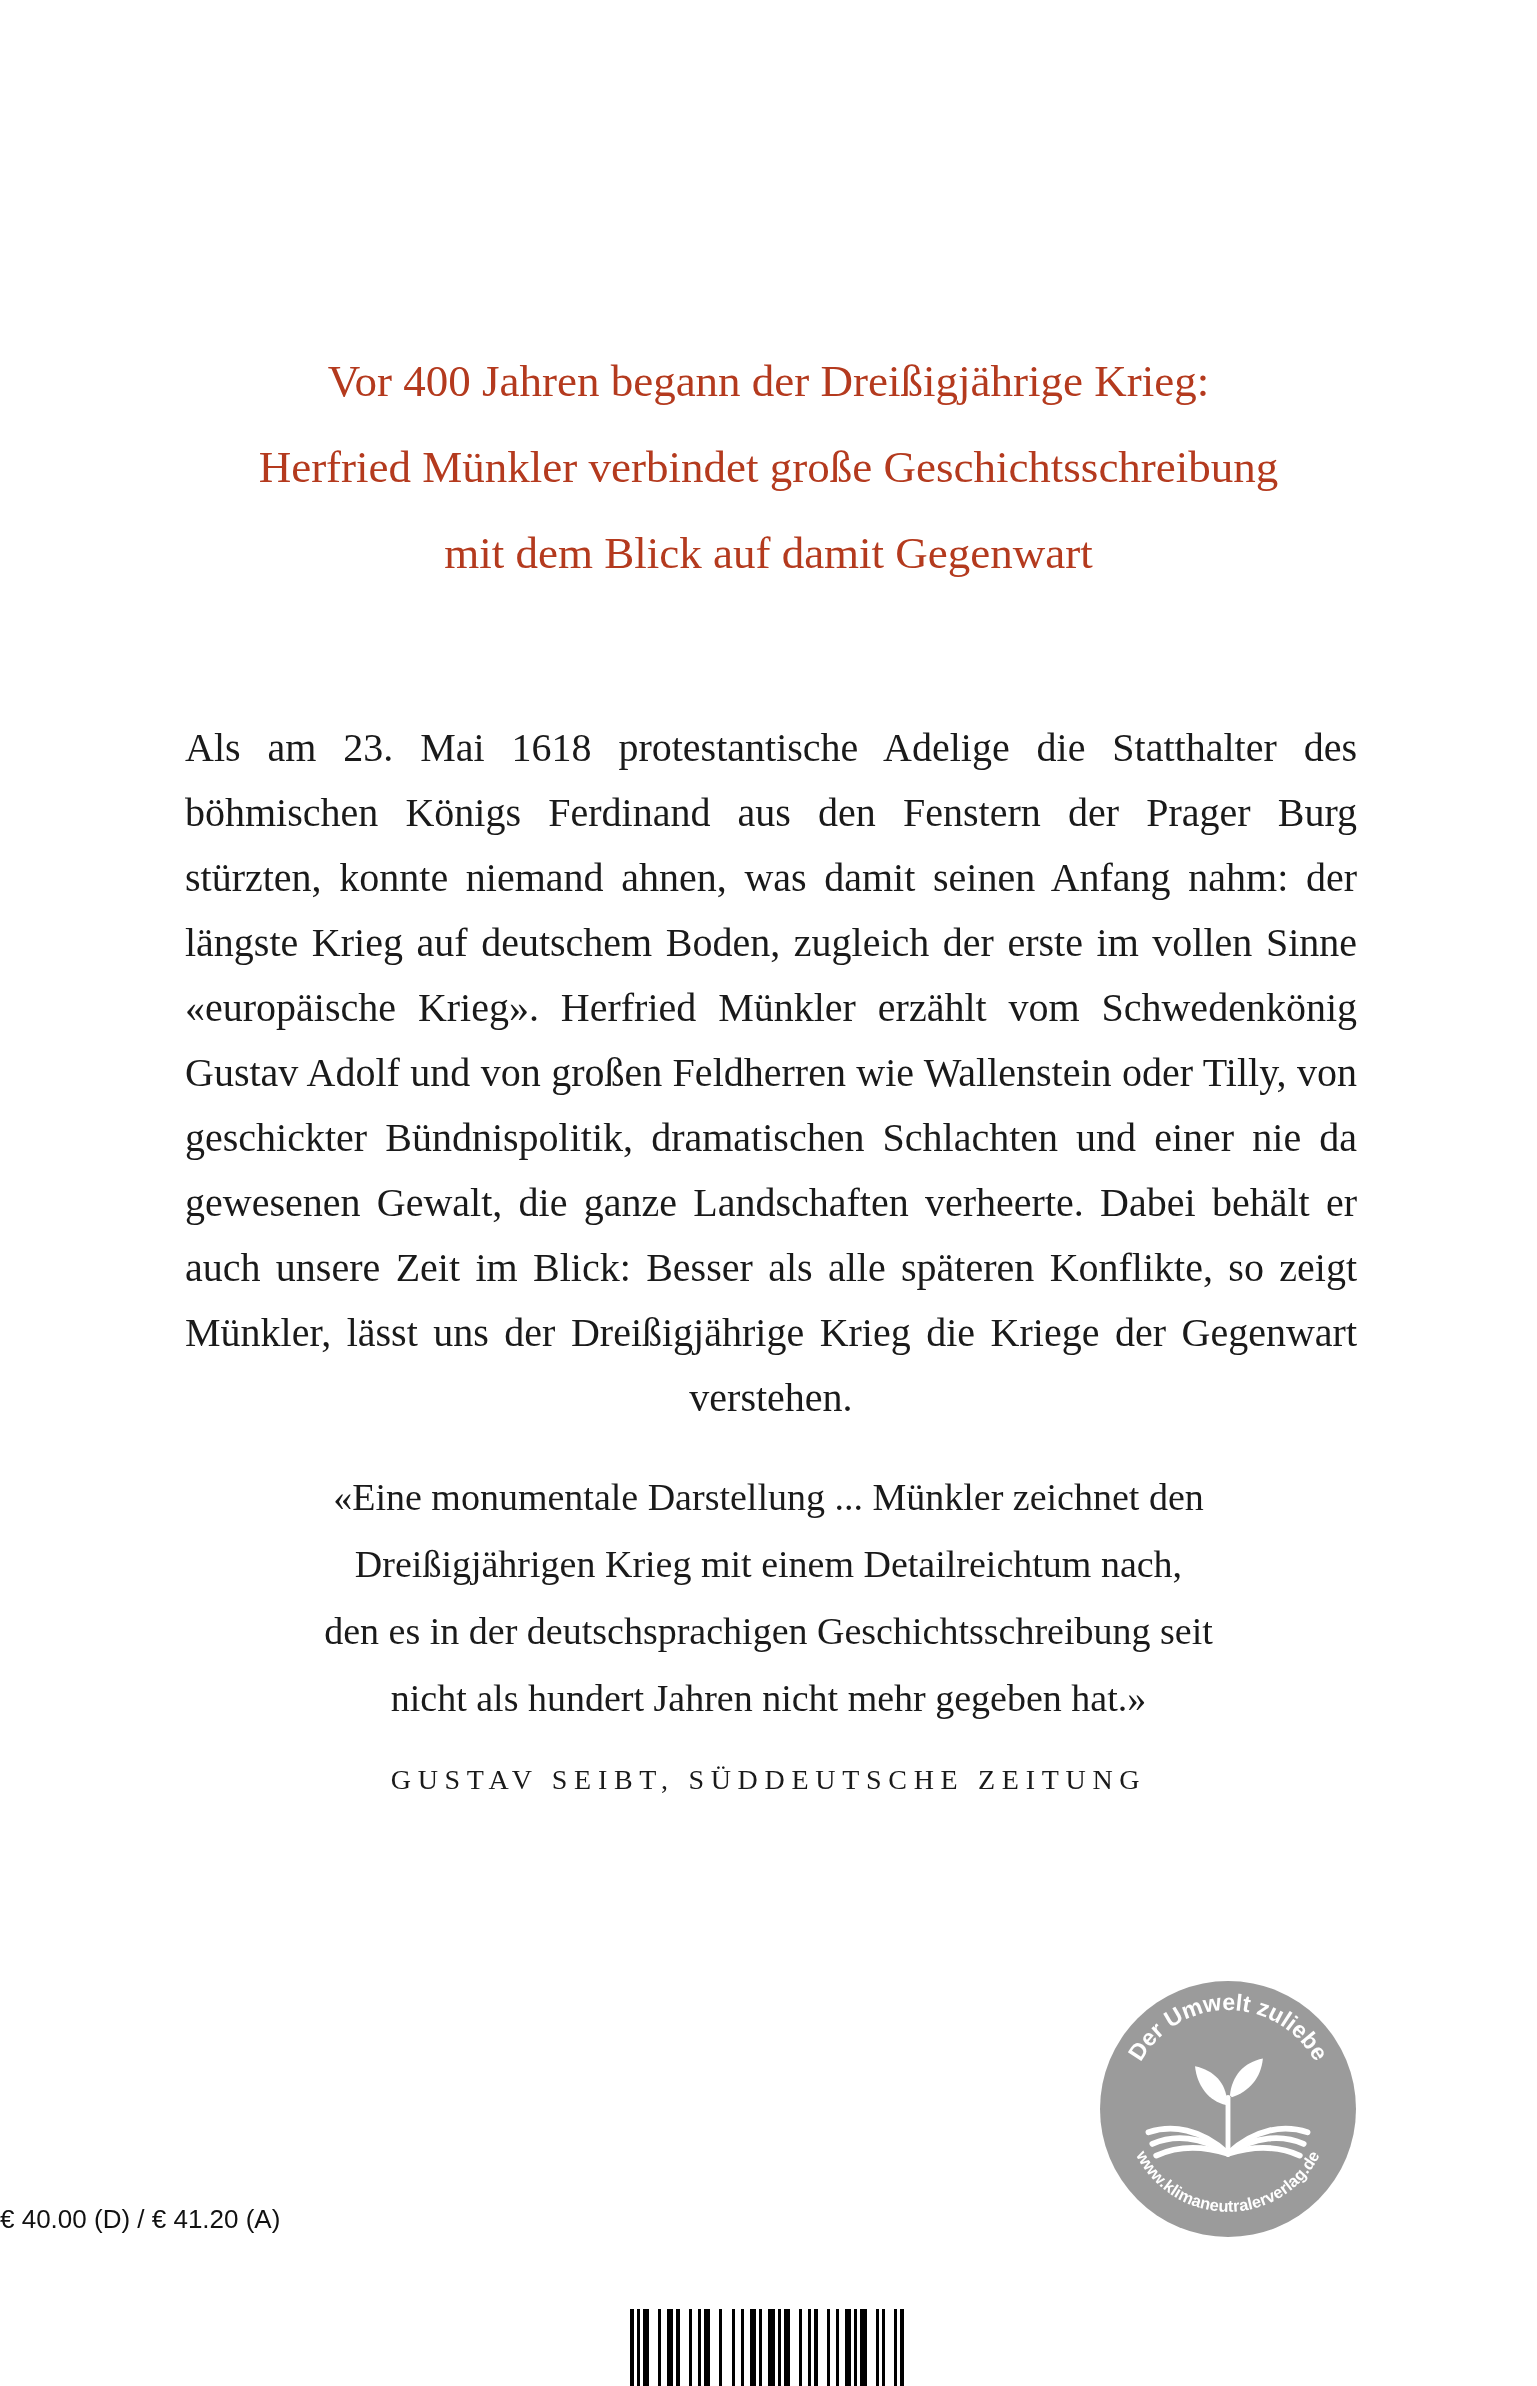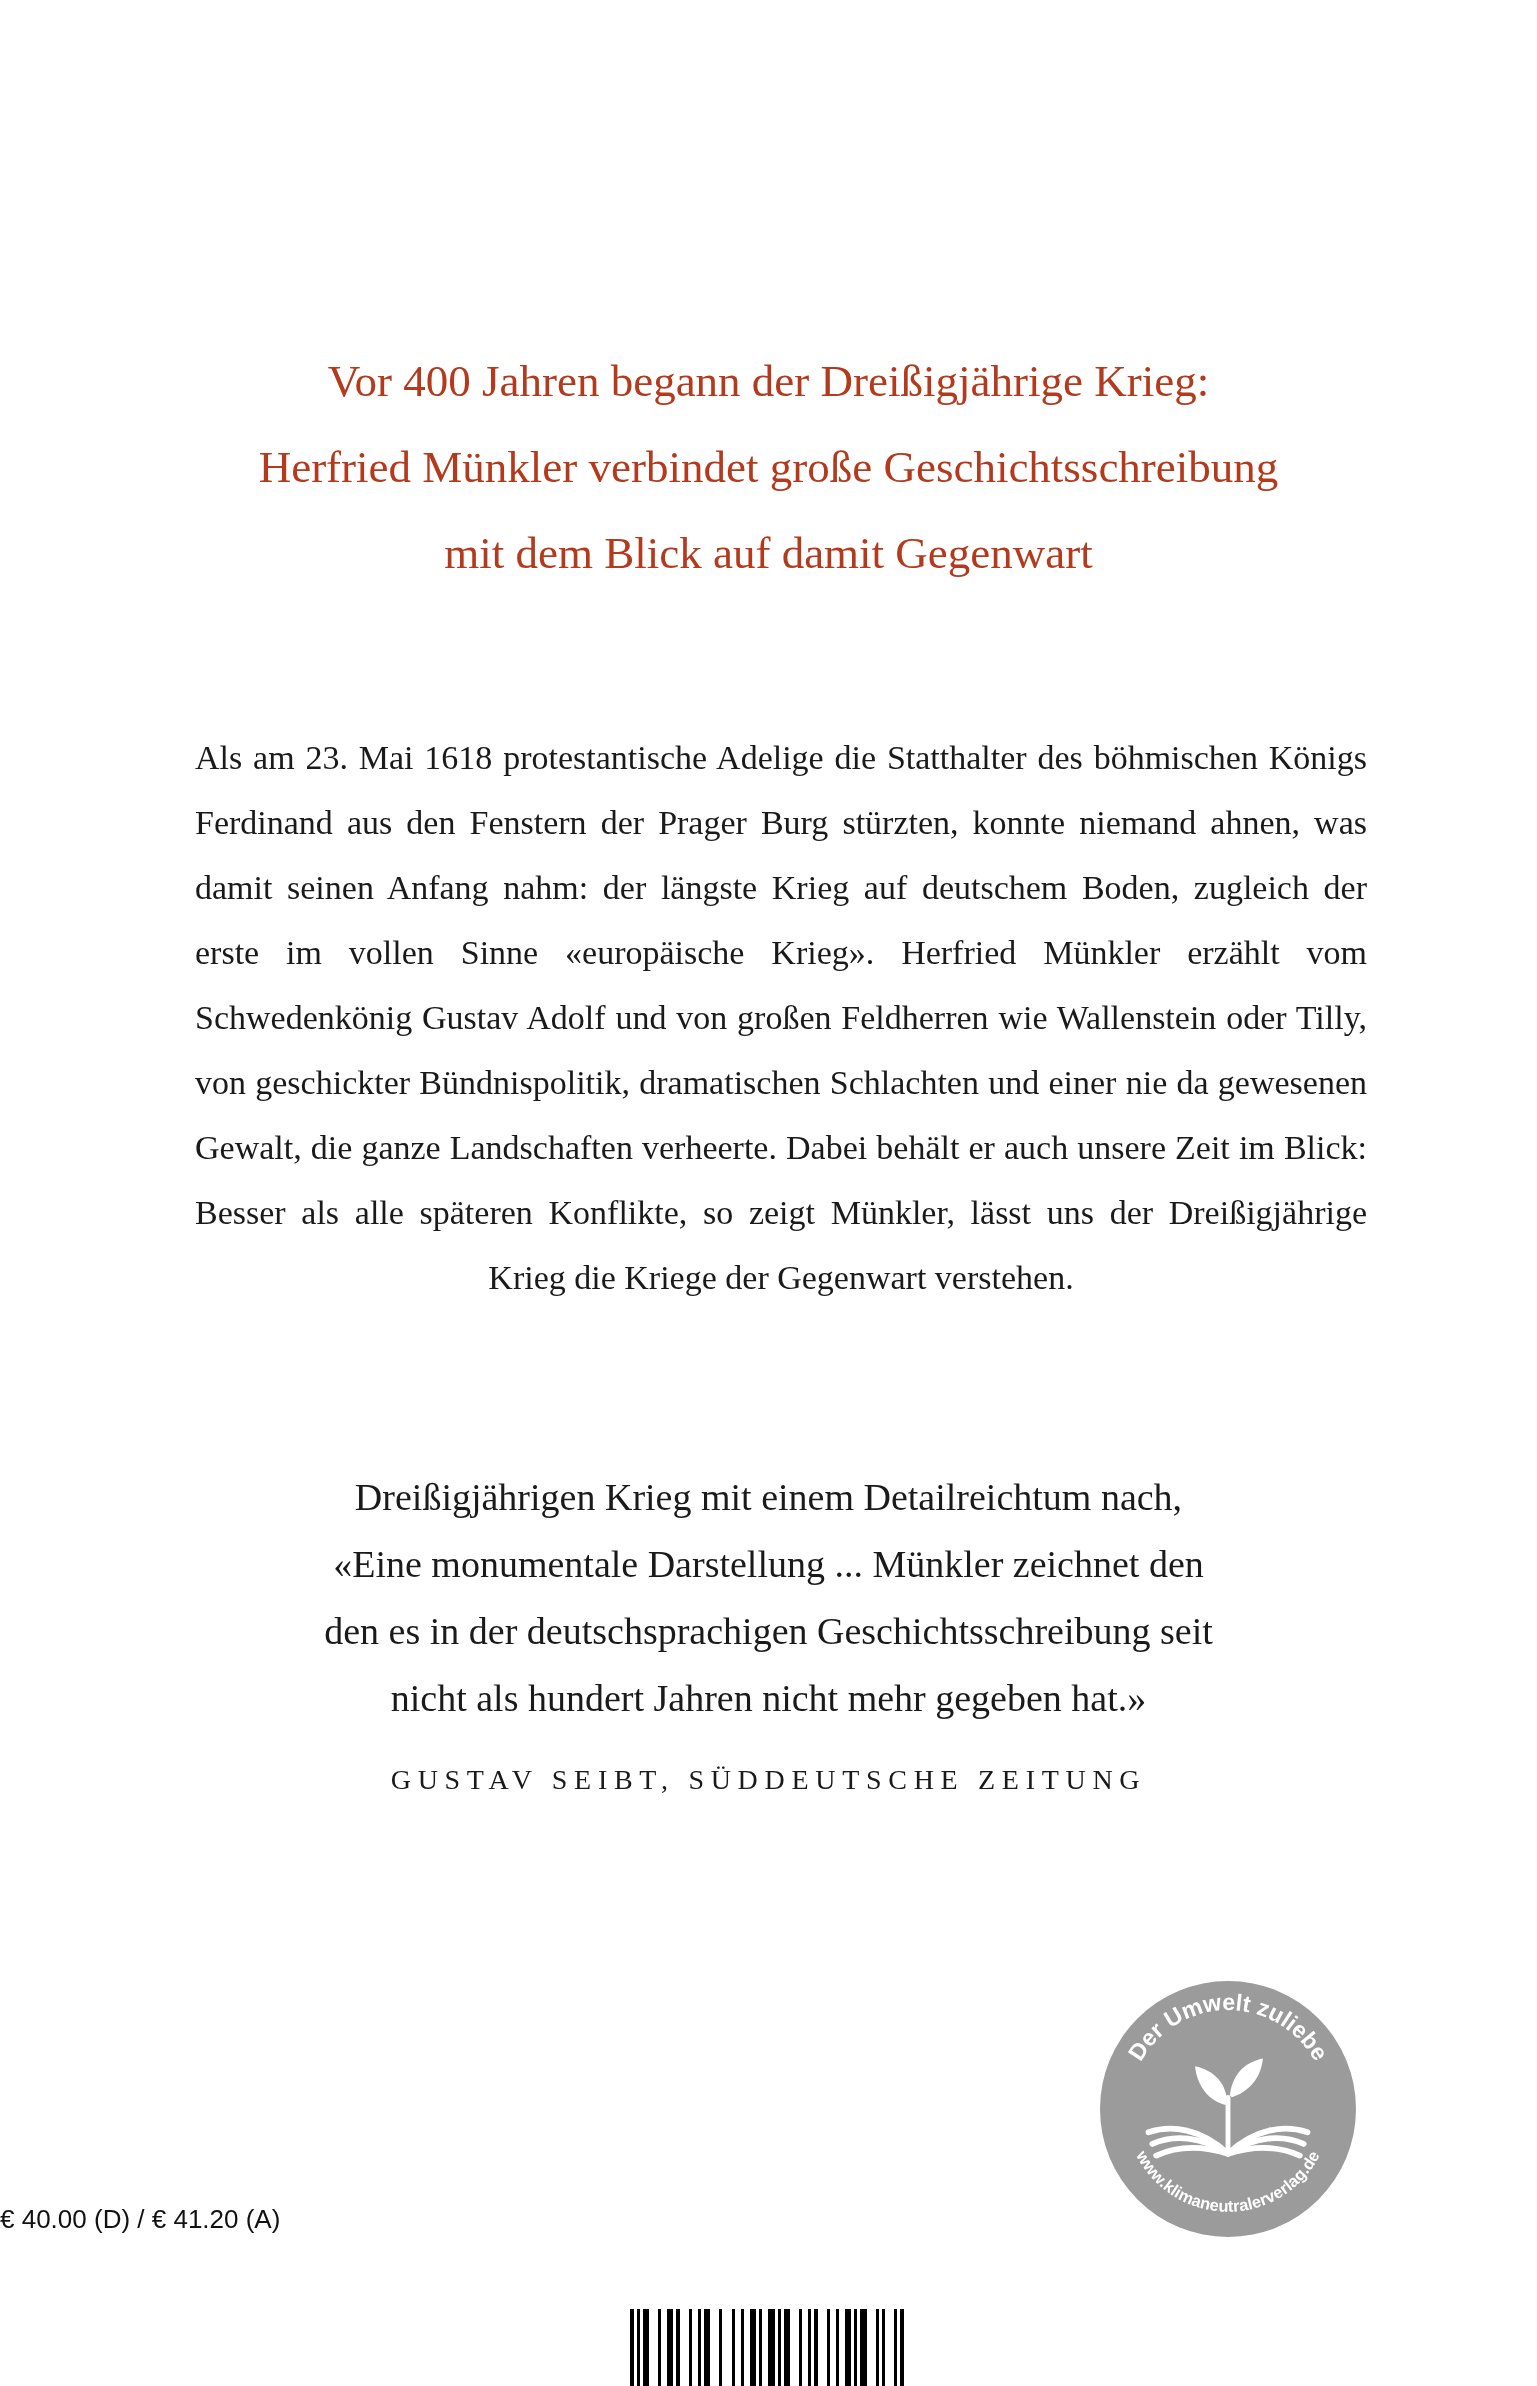--- a/index.html
+++ b/index.html
@@ -11,22 +11,22 @@
     color:#1a1a1a;
     overflow:hidden;
   }
   .headline{
     position:absolute;top:338px;left:0;width:100%;
     text-align:center;
     font-size:45px;line-height:86px;
     color:#b43a1e;
   }
   .blurb{
-    position:absolute;top:713px;left:183px;width:1172px;margin:12px;
-    font-size:34px;line-height:65px;
+    position:absolute;top:713px;left:183px;width:1172px;margin:2px;
+    font-size:40px;line-height:65px;
     text-align:justify;
     text-align-last:center;
   }
   .quote{
     position:absolute;top:1464px;left:0;width:100%;
     text-align:center;
     font-size:38px;line-height:67px;
   }
   .attribution{
     position:absolute;top:1764px;left:0;width:100%;
@@ -64,22 +64,22 @@
 
   <div class="headline" style="color: rgb(180, 58, 30);">
     <div>Vor 400 Jahren begann der Dreißigjährige Krieg:</div>
     <div>Herfried Münkler verbindet große Geschichtsschreibung</div>
     <div>mit dem Blick auf damit Gegenwart</div>
   </div>
 
   <p class="blurb">Als am 23. Mai 1618 protestantische Adelige die Statthalter des böhmischen Königs Ferdinand aus den Fenstern der Prager Burg stürzten, konnte niemand ahnen, was damit seinen Anfang nahm: der längste Krieg auf deutschem Boden, zugleich der erste im vollen Sinne «europäische Krieg». Herfried Münkler erzählt vom Schwedenkönig Gustav Adolf und von großen Feldherren wie Wallenstein oder Tilly, von geschickter Bündnispolitik, dramatischen Schlachten und einer nie da gewesenen Gewalt, die ganze Landschaften verheerte. Dabei behält er auch unsere Zeit im Blick: Besser als alle späteren Konflikte, so zeigt Münkler, lässt uns der Dreißigjährige Krieg die Kriege der Gegenwart verstehen.</p>
 
   <div class="quote">
+    <div>«Eine monumentale Darstellung ... Münkler zeichnet den</div>
     <div>Dreißigjährigen Krieg mit einem Detailreichtum nach,</div>
-    <div>«Eine monumentale Darstellung ... Münkler zeichnet den</div>
     <div>den es in der deutschsprachigen Geschichtsschreibung seit</div>
     <div>nicht als hundert Jahren nicht mehr gegeben hat.»</div>
   </div>
 
   <div class="attribution">GUSTAV SEIBT, SÜDDEUTSCHE ZEITUNG</div>
 
   <div class="eco-badge">
     <svg viewBox="0 0 264 264" xmlns="http://www.w3.org/2000/svg">
       <circle cx="132" cy="132" r="132" fill="#9b9b9b"></circle>
       <defs>

